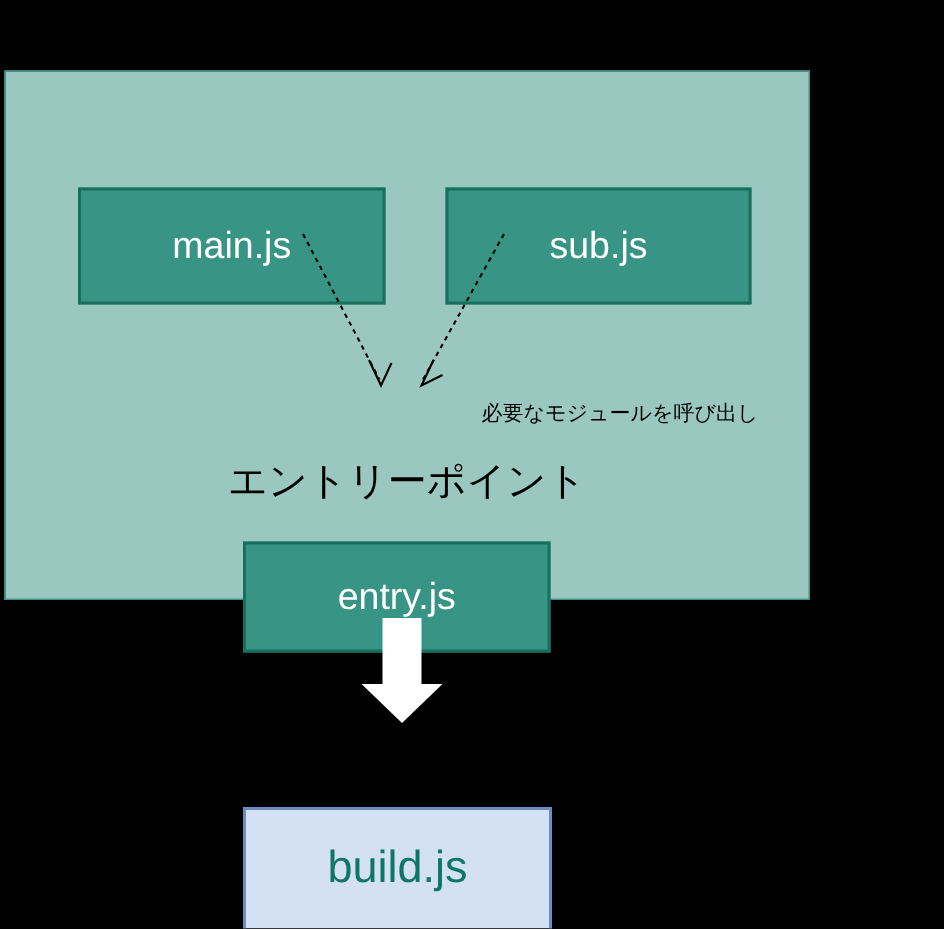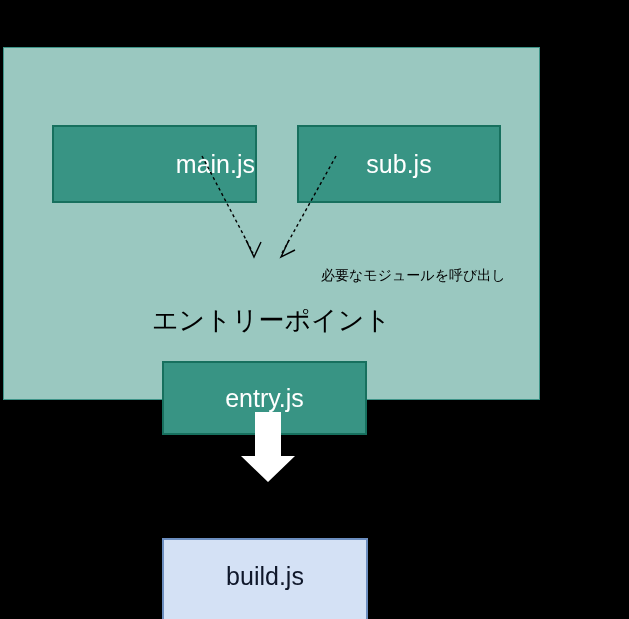--- a/index.html
+++ b/index.html
@@ -35,21 +35,21 @@
     display: flex;
     align-items: center;
     justify-content: center;
   }
   .module-box .box-label {
     color: #FFFFFF;
     font-size: 25px;
     line-height: 1;
     letter-spacing: 0px;
   }
-  #box-main-js  { left: 48px;  top: 77px;  width: 205px; height: 78px; justify-content: flex-end; }
+  #box-main-js  { left: 48px;  top: 77px;  width: 205px; height: 78px; }
   #box-sub-js   { left: 293px; top: 77px;  width: 204px; height: 78px; }
   #box-entry-js { left: 158px; top: 313px; width: 205px; height: 74px; }
 
   
   #arrow-layer {
     position: absolute;
     left: 0;
     top: 0;
     width: 629px;
     height: 619px;
@@ -93,22 +93,22 @@
     height: 85px;
     background: #D4E1F5;
     border: 2px solid #6C8EBF;
     box-sizing: border-box;
     display: flex;
     align-items: flex-start;
     justify-content: center;
     padding-top: 24px;
   }
   #box-build-js .box-label {
-    color: #0f172a;
-    font-size: 25px;
+    color: #0f766e;
+    font-size: 30px;
     line-height: 1;
   }
 </style>
 </head>
 <body>
 
 <div id="stage">
 
   <div id="module-panel">
 

